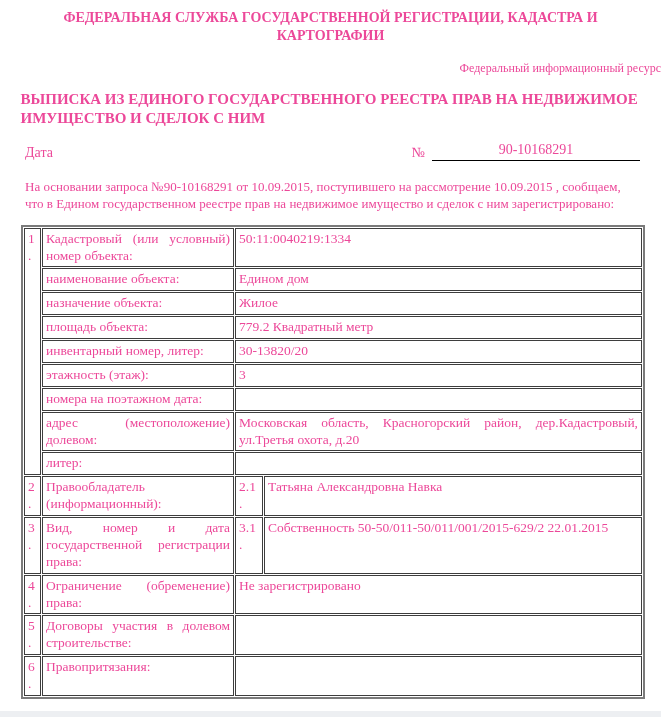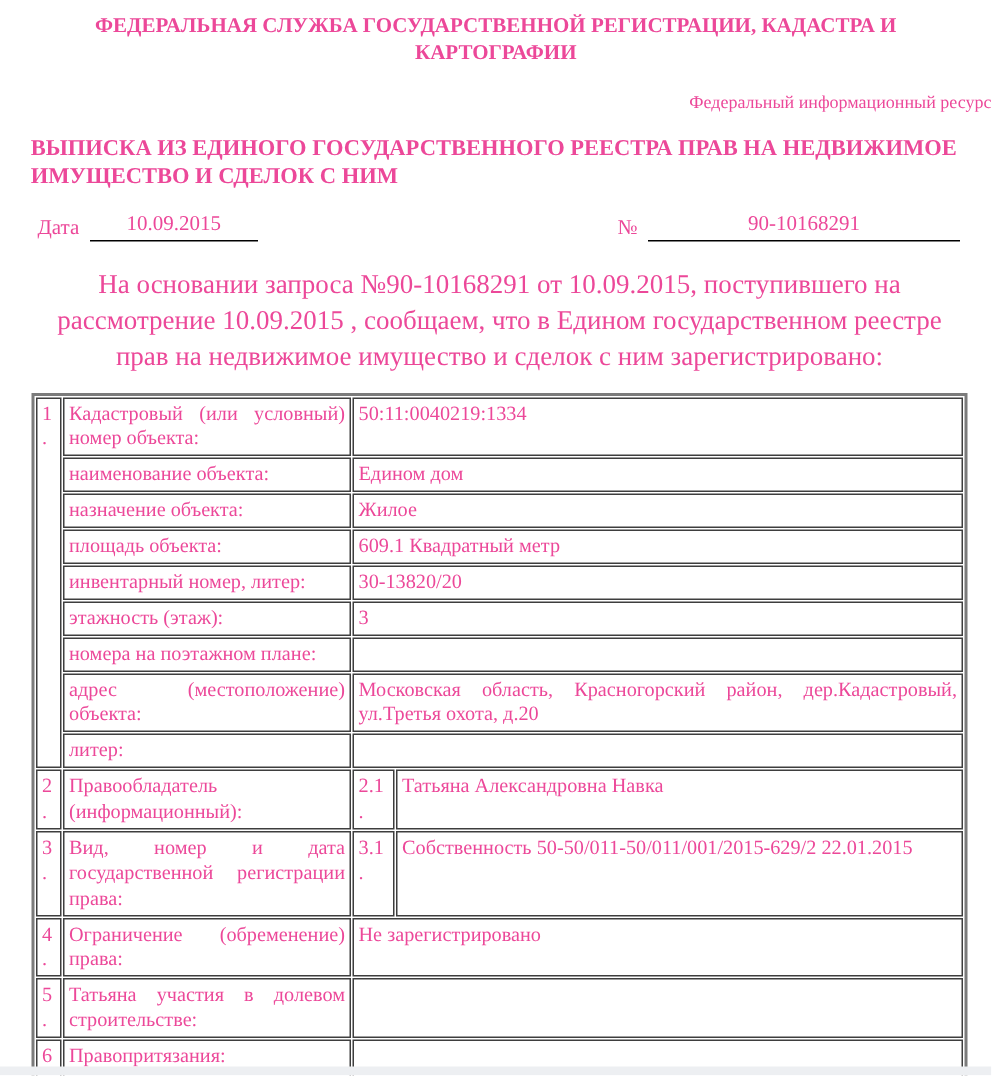--- a/index.html
+++ b/index.html
@@ -42,24 +42,23 @@
   .meta-group { display:flex; align-items:flex-end; gap:7px; }
   .u-line {
     display:inline-block;
     border-bottom:1px solid #000;
     text-align:center;
     padding-bottom:2px;
   }
   .u-date { width:112px; }
   .u-num  { width:208px; }
   .intro {
-    font-size:18px;
+    font-size:13px;
     line-height:1.32;
     margin:17px 20px 0 25px;
-    text-align:center;
   }
   table.registry {
     margin:12px 0 0 21px;
     width:624px;
     border:2px solid #7b7b7b;
     border-spacing:1px;
     border-collapse:separate;
     table-layout:fixed;
     font-size:13.5px;
     line-height:1.25;
@@ -90,21 +89,20 @@
 
   <div class="agency">ФЕДЕРАЛЬНАЯ СЛУЖБА ГОСУДАРСТВЕННОЙ РЕГИСТРАЦИИ, КАДАСТРА И КАРТОГРАФИИ</div>
 
   <div class="resource">Федеральный информационный ресурс</div>
 
   <div class="doc-title">ВЫПИСКА ИЗ ЕДИНОГО ГОСУДАРСТВЕННОГО РЕЕСТРА ПРАВ НА НЕДВИЖИМОЕ ИМУЩЕСТВО И СДЕЛОК С НИМ</div>
 
   <div class="meta-row">
     <div class="meta-group">
       <span>Дата</span>
-      <span class="u-line u-date">10.09.2015</span>
     </div>
     <div class="meta-group">
       <span>№</span>
       <span class="u-line u-num">90-10168291</span>
     </div>
   </div>
 
   <div class="intro">На основании запроса №90-10168291 от 10.09.2015, поступившего на рассмотрение 10.09.2015 , сообщаем, что в Едином государственном реестре прав на недвижимое имущество и сделок с ним зарегистрировано:</div>
 
   <table class="registry">
@@ -124,36 +122,36 @@
     <tr>
       <td class="label">наименование объекта:</td>
       <td class="value" colspan="2">Едином дом</td>
     </tr>
     <tr>
       <td class="label">назначение объекта:</td>
       <td class="value" colspan="2">Жилое</td>
     </tr>
     <tr>
       <td class="label">площадь объекта:</td>
-      <td class="value" colspan="2">609.1 Квадратный метр</td>
+      <td class="value" colspan="2">779.2 Квадратный метр</td>
     </tr>
     <tr>
       <td class="label">инвентарный номер, литер:</td>
       <td class="value" colspan="2">30-13820/20</td>
     </tr>
     <tr>
       <td class="label">этажность (этаж):</td>
       <td class="value" colspan="2">3</td>
     </tr>
     <tr>
-      <td class="label">номера на поэтажном плане:</td>
+      <td class="label">номера на поэтажном дата:</td>
       <td class="value" colspan="2"></td>
     </tr>
     <tr>
-      <td class="label">адрес (местоположение) объекта:</td>
+      <td class="label">адрес (местоположение) долевом:</td>
       <td class="value" colspan="2">Московская область, Красногорский район, дер.Кадастровый, ул.Третья охота, д.20</td>
     </tr>
     <tr>
       <td class="label">литер:</td>
       <td class="value" colspan="2"></td>
     </tr>
 
     <tr>
       <td class="num">2.</td>
       <td class="label">Правообладатель (информационный):</td>
@@ -168,21 +166,21 @@
       <td class="value">Собственность 50-50/011-50/011/001/2015-629/2 22.01.2015</td>
     </tr>
 
     <tr>
       <td class="num">4.</td>
       <td class="label">Ограничение (обременение) права:</td>
       <td class="value" colspan="2">Не зарегистрировано</td>
     </tr>
     <tr>
       <td class="num">5.</td>
-      <td class="label">Татьяна участия в долевом строительстве:</td>
+      <td class="label">Договоры участия в долевом строительстве:</td>
       <td class="value" colspan="2"></td>
     </tr>
     <tr>
       <td class="num">6.</td>
       <td class="label">Правопритязания:</td>
       <td class="value" colspan="2"></td>
     </tr>
 
   </tbody>
     </table>

